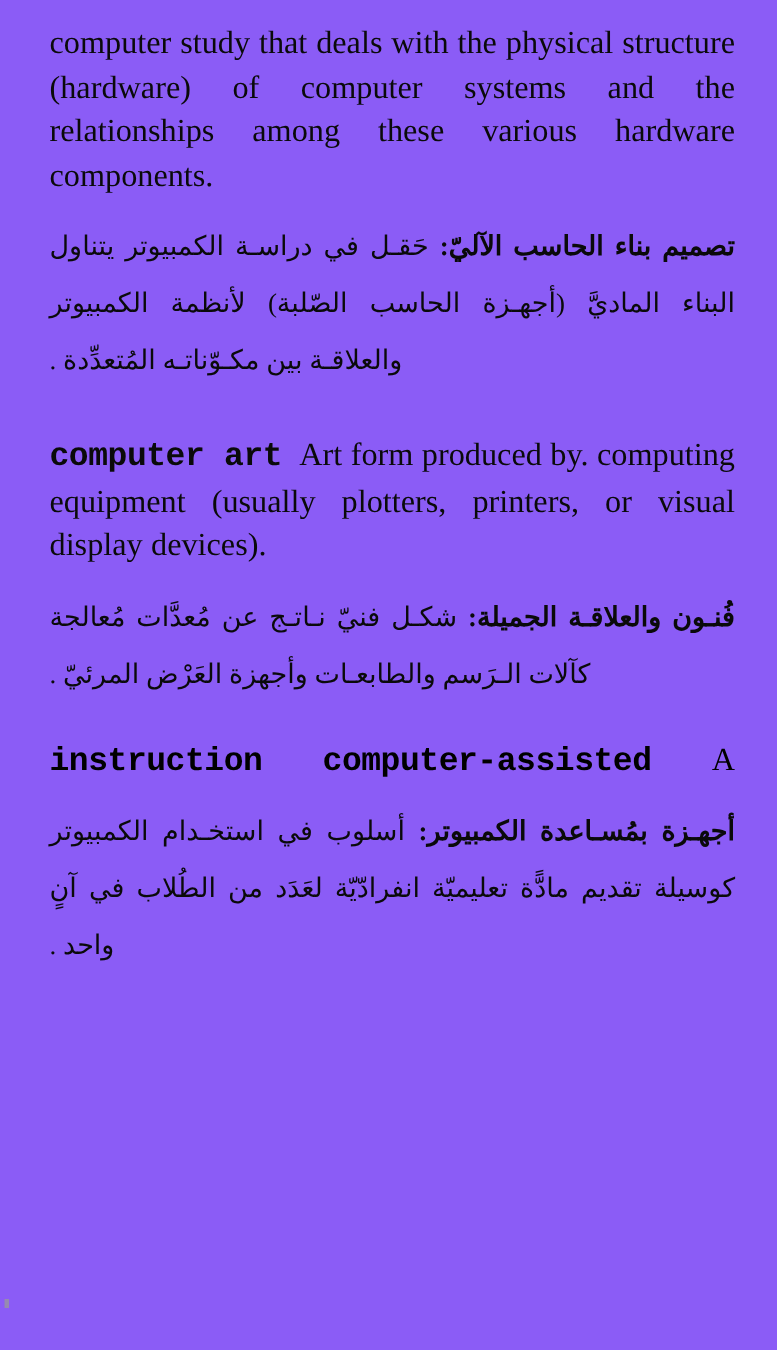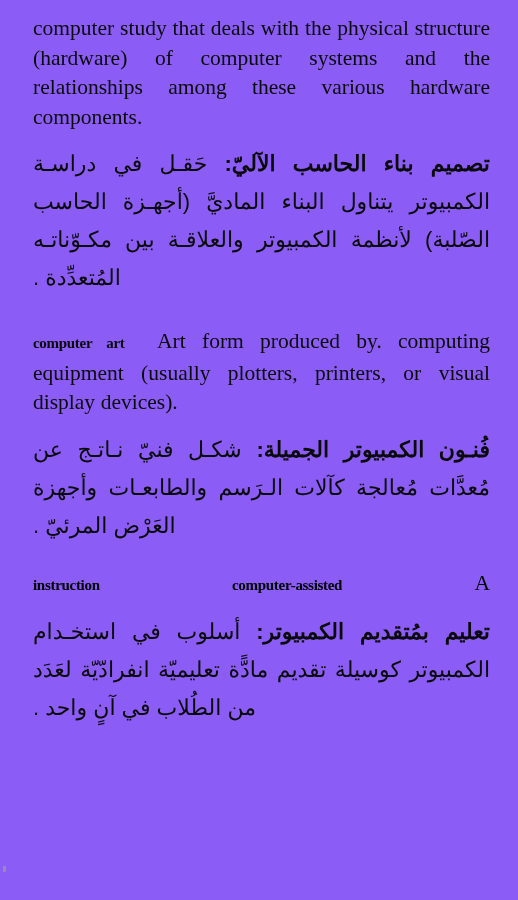--- a/index.html
+++ b/index.html
@@ -49,23 +49,23 @@
     text-align: justify;
     text-align-last: left;
     word-spacing: 0.2px;
     color: #0a0a0a;
   }
   .en-para.first {
     text-indent: 0;
   }
 
   .headword {
-    font-family: Liberation Serif, serif;
+    font-family: Liberation Mono, monospace;
     font-weight: bold;
-    font-size: 15px;
+    font-size: 22px;
     letter-spacing: -0.3px;
   }
 
   
   .hw-line {
     display: block;
     margin: 0;
     font-size: 21.5px;
     line-height: 29.5px;
   }
@@ -80,22 +80,22 @@
     font-family: "Liberation Serif", "DejaVu Serif", serif;
     font-weight: normal;
     font-size: 21.5px;
   }
 
   
   .ar-para {
     margin: 13px 0 0 0;
     direction: rtl;
     unicode-bidi: isolate;
-    font-family: Liberation Sans, sans-serif;
-    font-size: 22px;
+    font-family: Liberation Serif, serif;
+    font-size: 18px;
     line-height: 38px;
     text-align: justify;
     text-align-last: left;
     color: #0a0a0a;
   }
   .ar-head {
     font-weight: bold;
   }
 
   .gap-lg { height: 26px; }
@@ -128,38 +128,38 @@
     </div>
 
     <div class="gap-lg"></div>
 
     <div class="entry">
       <p class="en-para">
         <span class="headword">computer art</span>&nbsp;&nbsp;<span>Art form produced by. computing equipment (usually plotters, printers, or visual display devices).</span>
       </p>
 
       <p class="ar-para">
-        <span class="ar-head">فُنـون الكمبيوتر الجميلة:</span>
+        <span class="ar-head">فُنـون والعلاقـة الجميلة:</span>
         <span>شكـل فنيّ نـاتـج عن مُعدَّات مُعالجة كآلات الـرَسم والطابعـات وأجهزة العَرْض المرئيّ .</span>
       </p>
     </div>
 
     <div class="gap-md"></div>
 
     <div class="entry">
       <div class="hw-line">
         <span class="hw-spread">
           <span class="headword">instruction</span>
           <span class="headword">computer-assisted</span>
           <span class="tail">A</span>
         </span>
       </div>
 
       <p class="ar-para">
-        <span class="ar-head">تعليم بمُتقديم الكمبيوتر:</span>
+        <span class="ar-head">أجهـزة بمُسـاعدة الكمبيوتر:</span>
         <span>أسلوب في استخـدام الكمبيوتر كوسيلة تقديم مادًّة تعليميّة انفرادّيّة لعَدَد من الطُلاب في آنٍ واحد .</span>
       </p>
     </div>
 
   </div>
 
   <div class="speck"></div>
 </div>
 
 </body></html>

